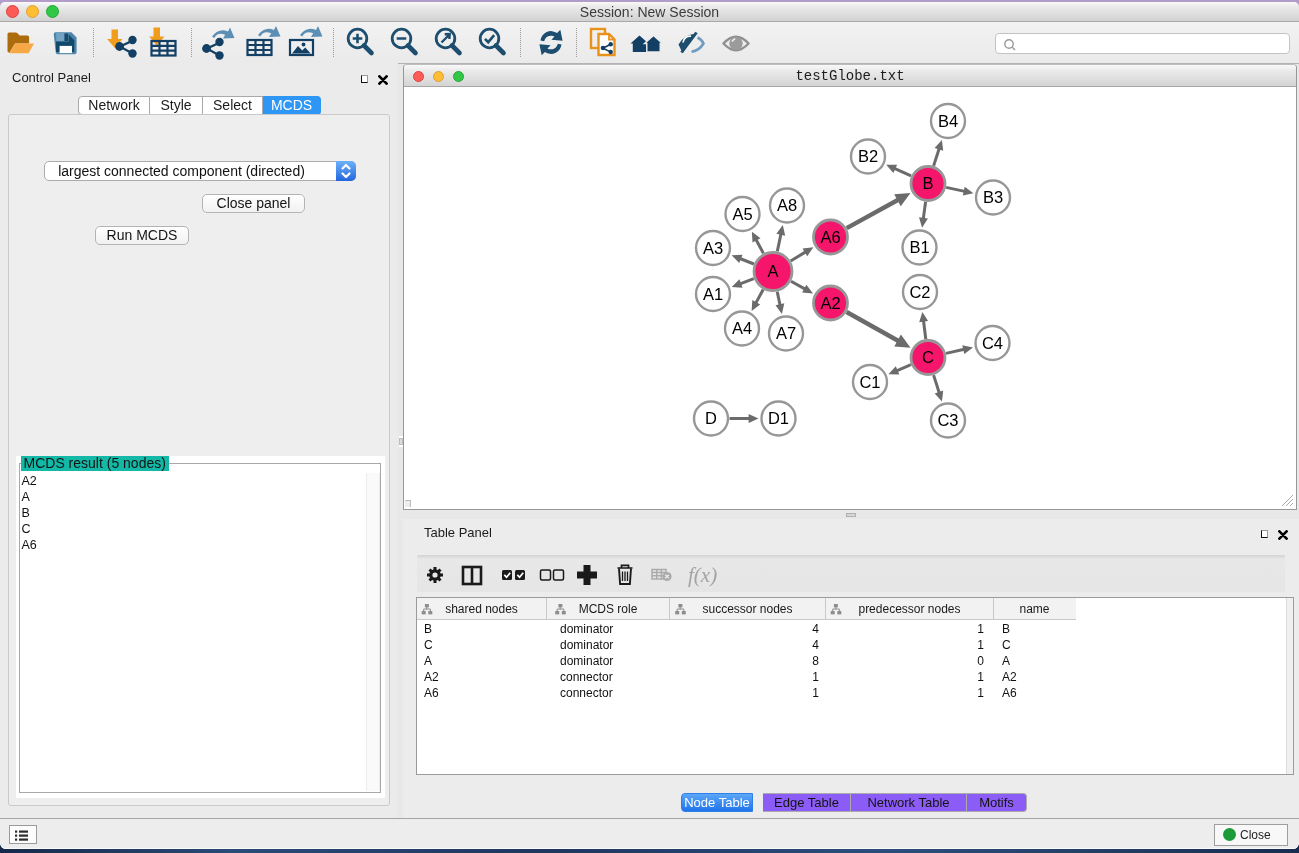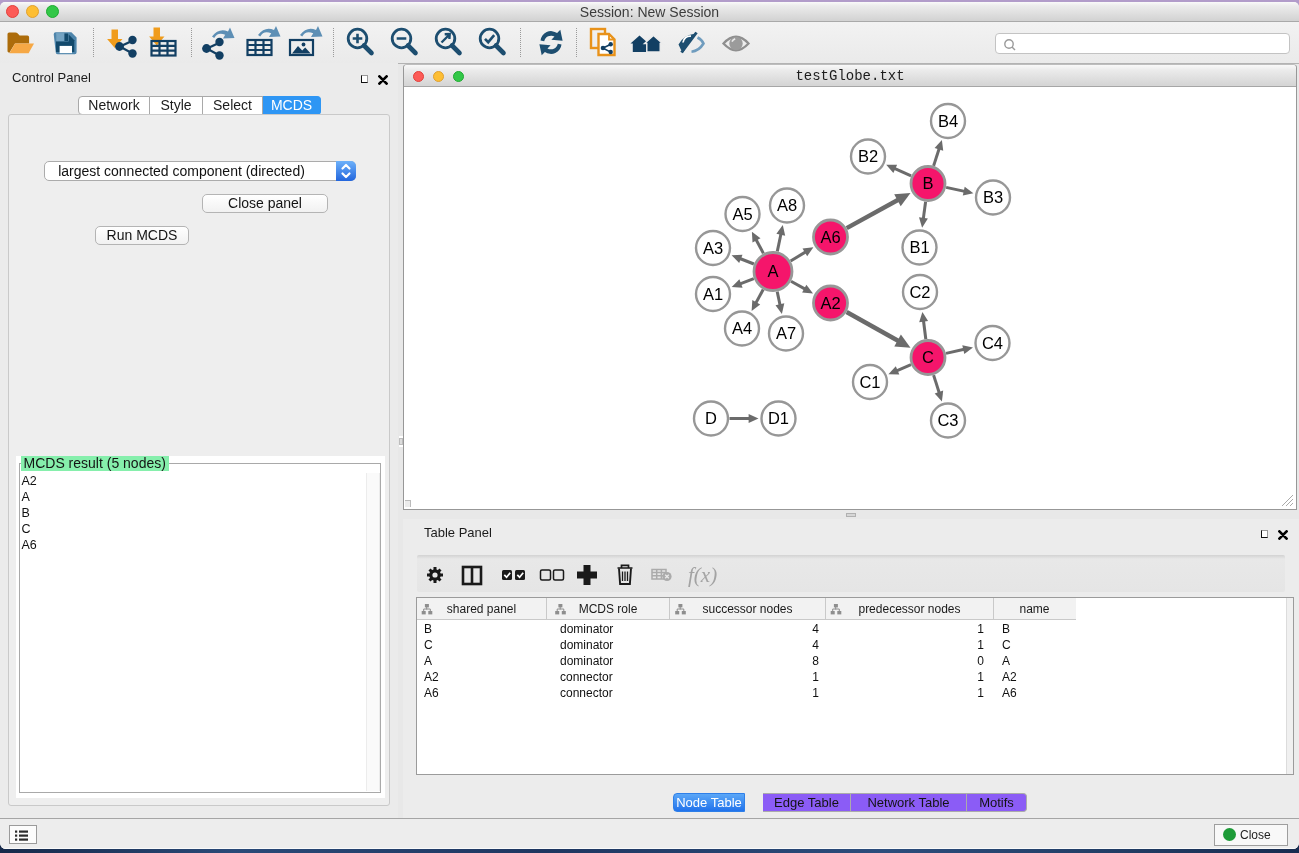--- a/index.html
+++ b/index.html
@@ -33,21 +33,21 @@
   border:1px solid #c9c9c9; border-radius:3px; }
 #optlabel { position:absolute; left:0; top:20.5px; width:100%; text-align:center; font-size:14px; color:#141414; }
 #dropdown { position:absolute; left:35px; top:46px; width:312px; height:20px; background:#fff;
   border:1px solid #ababab; border-radius:5px; font-size:14px; color:#111; text-align:center; line-height:18px; padding-right:37px; }
 #dd-cap { position:absolute; right:-1px; top:-1px; width:20px; height:20px; border-radius:0 5px 5px 0;
   background:linear-gradient(#6db1fa,#2366dd); }
 .btn { position:absolute; height:19px; background:linear-gradient(#ffffff,#f1f1f1); border:1px solid #b4b4b4;
   border-radius:5px; font-size:14px; color:#141414; text-align:center; line-height:16.5px; }
 #gb-back { position:absolute; left:7px; top:341.5px; width:369px; height:342px; background:#fff; }
 #gb-border { position:absolute; left:2.5px; top:7px; width:362px; height:330px; border:1px solid #a9a9a9; }
-#gb-title { position:absolute; left:1px; top:-8px; background:#86efac; padding:0 3px; font-size:14px; color:#141414; line-height:15px; }
+#gb-title { position:absolute; left:1px; top:-8px; background:#14b8a6; padding:0 3px; font-size:14px; color:#141414; line-height:15px; }
 #gb-list { position:absolute; left:2px; top:9px; font-size:12.5px; color:#111; }
 #gb-list div { padding-left:0px; height:16px; line-height:16px; }
 #gb-scroll { position:absolute; left:346px; top:9px; width:14px; height:318px; background:#fafafa; border-left:1px solid #ececec; border-right:1px solid #ececec; }
 
 #statusbar { position:absolute; left:0; top:816.5px; width:100%; height:32px; background:linear-gradient(#ededed,#ededed 29.5px,#fcfcfc); border-top:1px solid #a5a5a5; }
 #sb-btn { position:absolute; left:9px; top:5.5px; width:28px; height:19.5px; background:#fcfcfc;
   border:1.5px solid #9b9b9b; }
 #mem-btn { position:absolute; left:1214px; top:4.5px; width:74px; height:22.5px; background:#f8f8f8;
   border:1.5px solid #9e9e9e; font-size:12px; color:#222; }
 #mem-btn i { position:absolute; left:7.5px; top:3.5px; width:13px; height:13px; border-radius:50%; background:#1d9b38; }
@@ -232,21 +232,21 @@
       <div class="cptab" style="left:125px;width:60px;border-left:none;">Select</div>
       <div class="cptab" style="left:185px;width:58px;border-left:none;background:#2e96f4;border-color:#2e96f4;color:#fff;border-radius:0 4px 4px 0;">MCDS</div>
     </div>
     <div id="cp-inner">
       <div id="dropdown">largest connected component (directed)
         <div id="dd-cap"><svg width="20" height="20" viewBox="0 0 20 20">
               <path d="M6.5 7.5 L10 4 L13.5 7.5 M6.5 12.5 L10 16 L13.5 12.5" fill="none" stroke="#fff" stroke-width="2.2" stroke-linejoin="round" stroke-linecap="round"></path>
             </svg></div>
       </div>
       <div class="btn" style="left:86px;top:79px;width:94px;margin-top:32px;">Run MCDS</div>
-      <div class="btn" style="left:193px;top:79px;width:126px;">Close panel</div>
+      <div class="btn" style="left:193px;top:79px;width:103px;">Close panel</div>
       <div id="gb-back">
         <div id="gb-border">
           <div id="gb-title">MCDS result (5 nodes)</div>
           <div id="gb-list">
             <div>A2</div>
               <div>A</div>
               <div>B</div>
               <div>C</div>
               <div>A6</div>
           </div>
@@ -396,21 +396,21 @@
           <path d="M235 17.6 h14 M235 20.8 h14 M239.7 14.5 v9.5 M244.4 14.5 v9.5"></path>
         </g>
         <circle cx="250" cy="21.5" r="4.6" fill="#ababab"></circle>
         <path d="M248.2 19.7 l3.6 3.6 M251.8 19.7 l-3.6 3.6" stroke="#e9e9e9" stroke-width="1.3"></path>
 
         <text x="271" y="27" font-family="Liberation Serif, serif" font-style="italic" font-size="21" fill="#a3a3a3">f(x)</text>
       </svg>
     </div>
     <div id="tablebox">
       <div id="thead">
-        <div class="th" style="left:0;width:130px;">shared panel</div>
+        <div class="th" style="left:0;width:130px;">shared nodes</div>
         <div class="th" style="left:130px;width:123px;">MCDS role</div>
         <div class="th" style="left:253px;width:156px;">successor nodes</div>
         <div class="th" style="left:409px;width:168px;">predecessor nodes</div>
         <div class="th" style="left:577px;width:81px;border-right:none;">name</div>
       </div>
       <svg width="660" height="22" viewBox="0 0 660 22" style="position:absolute;left:0;top:0;pointer-events:none">
         <g fill="#8e8e8e">
           <g transform="translate(4.7,6)">
               <rect x="3.2" y="0" width="4" height="3.4"></rect>
               <rect x="0" y="7" width="4" height="3.4"></rect>
@@ -464,21 +464,21 @@
       <div class="trow" style="left:547px;top:70.8px;width:20px;text-align:right;">1</div>
       <div class="trow" style="left:585px;top:70.8px;">A2</div>
       <div class="trow" style="left:7px;top:86.9px;">A6</div>
       <div class="trow" style="left:143px;top:86.9px;">connector</div>
       <div class="trow" style="left:382px;top:86.9px;width:20px;text-align:right;">1</div>
       <div class="trow" style="left:547px;top:86.9px;width:20px;text-align:right;">1</div>
       <div class="trow" style="left:585px;top:86.9px;">A6</div>
       <div id="tscroll"></div>
     </div>
     <div id="btabs">
-      <div class="btab" style="left:0;width:72px;background:linear-gradient(#5ba7f7,#2173ec);border-color:#2e7fe8;color:#fff;border-radius:4px 0 0 4px;">Node Table</div>
+      <div class="btab" style="left:8px;width:72px;background:linear-gradient(#5ba7f7,#2173ec);border-color:#2e7fe8;color:#fff;border-radius:4px 0 0 4px;">Node Table</div>
       <div class="btab" style="left:90px;width:88px;border-left:none;">Edge Table</div>
       <div class="btab" style="left:178px;width:116px;border-left:none;">Network Table</div>
       <div class="btab" style="left:294px;width:60px;border-left:none;border-radius:0 4px 4px 0;">Motifs</div>
     </div>
   </div>
   <div style="position:absolute;left:398.5px;top:436.5px;width:4px;height:7px;background:#dcdcdc;border:1px solid #bdbdbd;box-shadow:0 -2px 0 #fff, 0 2px 0 #fff;"></div>
   <div style="position:absolute;left:846px;top:511px;width:10px;height:4px;background:#d6d6d6;border:1px solid #b0b0b0;"></div>
   <div style="position:absolute;left:0;top:846.3px;width:100%;height:3px;background:#fafafa;z-index:5;"></div>
   <div id="statusbar">
     <div id="sb-btn">

